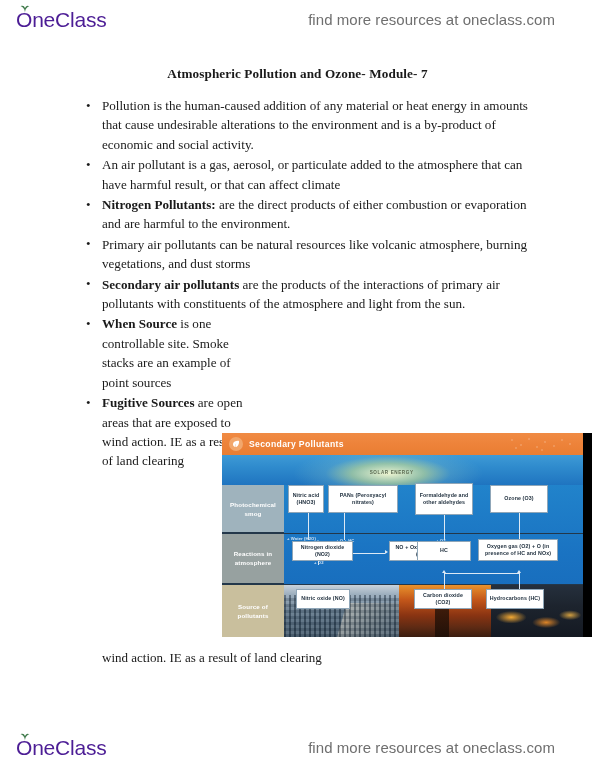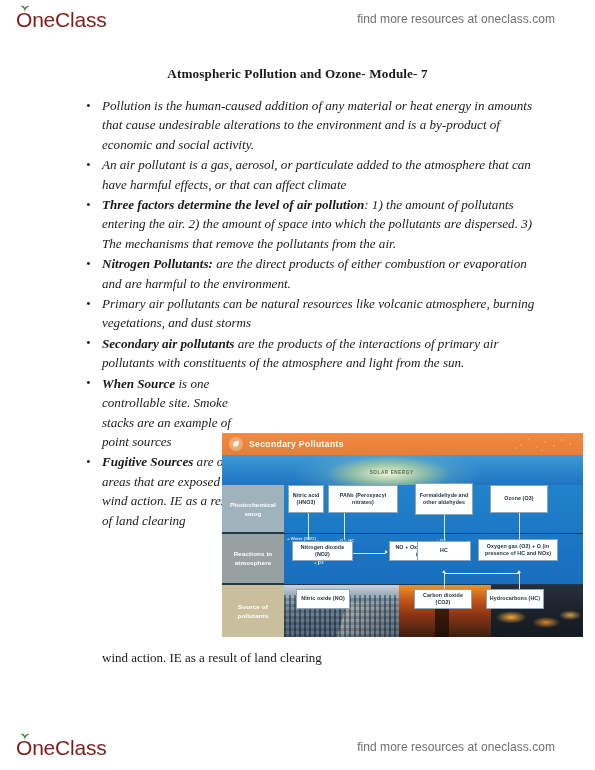--- a/index.html
+++ b/index.html
@@ -32,40 +32,40 @@
     position: relative;
     margin-left: 16px;
     display: flex;
     align-items: baseline;
   }
   .logo-text {
     font-family: "Liberation Sans", "DejaVu Sans", sans-serif;
     font-size: 21px;
     font-weight: 300;
     letter-spacing: -0.2px;
-    color: #7f1d1d;
+    color: #4c1d95;
     line-height: 1;
   }
   .logo-leaf {
     position: absolute;
     left: 3.5px;
     top: -5px;
     width: 9px;
     height: 8px;
     color: #3f7a4a;
     font-size: 9px;
     line-height: 8px;
   }
   .logo-leaf svg { display: block; }
 
   .brand-tagline {
     position: absolute;
     right: 40px;
     font-family: "Liberation Sans", "DejaVu Sans", sans-serif;
-    font-size: 12px;
+    font-size: 15px;
     color: #6f6f6f;
     letter-spacing: 0.05px;
     white-space: nowrap;
   }
 
   
   .page-title {
     position: absolute;
     left: 0;
     top: 66px;
@@ -88,21 +88,20 @@
     padding: 0;
     list-style: none;
   }
   ul.bullets > li {
     position: relative;
     padding-left: 22px;
     font-size: 13.1px;
     line-height: 19.4px;
     margin: 0 0 1px 0;
     text-align: left;
-    font-style: italic;
   }
   ul.bullets > li::before {
     content: "\2022";
     position: absolute;
     left: 6px;
     top: -0.5px;
     font-size: 13px;
     line-height: 19.4px;
   }
   li b { font-weight: bold; }
@@ -114,20 +113,21 @@
   .figure {
     position: absolute;
     left: 222px;
     top: 433px;
     width: 361px;
     height: 204px;
     overflow: hidden;
     font-family: "Liberation Sans", "DejaVu Sans", sans-serif;
     background: #000000;
     border: 0;
+    padding-left: 9px;
   }
 
   
   .fig-head {
     position: absolute;
     left: 0; top: 0;
     width: 361px; height: 22px;
     background: linear-gradient(180deg,#f08b44 0%, #ed8239 55%, #e87e33 100%);
     display: flex;
     align-items: center;
@@ -341,24 +341,21 @@
 </div>
 
 <div class="page-title">Atmospheric Pollution and Ozone- Module- 7</div>
 
 <div class="content">
   <ul class="bullets">
     <li>
       <span>Pollution is the human-caused addition of any material or heat energy in amounts that cause undesirable alterations to the environment and is a by-product of economic and social activity.</span>
     </li>
     <li>
-      <span>An air pollutant is a gas, aerosol, or particulate added to the atmosphere that can have harmful effects, or that can affect climate</span>
-    </li>
-    <li>
-      <b>Three factors determine the level of air pollution</b><span>: 1) the amount of pollutants entering the air. 2) the amount of space into which the pollutants are dispersed. 3) The mechanisms that remove the pollutants from the air.</span>
+      <span>An air pollutant is a gas, aerosol, or particulate added to the atmosphere that can have harmful result, or that can affect climate</span>
     </li>
     <li>
       <b>Nitrogen Pollutants:</b><span> are the direct products of either combustion or evaporation and are harmful to the environment.</span>
     </li>
     <li>
       <span>Primary air pollutants can be natural resources like volcanic atmosphere, burning vegetations, and dust storms</span>
     </li>
     <li>
       <b>Secondary air pollutants</b><span> are the products of the interactions of primary air pollutants with constituents of the atmosphere and light from the sun.</span>
     </li>

